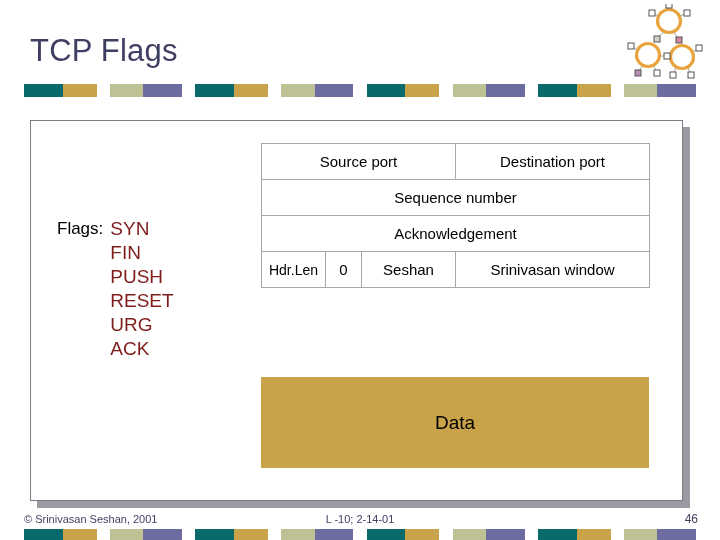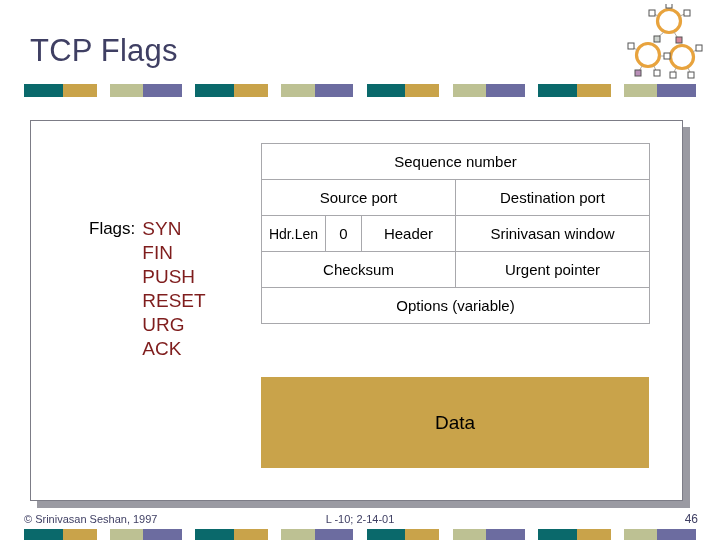--- a/index.html
+++ b/index.html
@@ -72,21 +72,20 @@
     left: 57px;
     top: 217px;
     display: flex;
     align-items: flex-start;
     gap: 7px;
   }
   .flags-label {
     font-size: 17px;
     color: #000;
     line-height: 24px;
-    margin-left: 32px;
   }
   .flags-list {
     display: flex;
     flex-direction: column;
     font-size: 19px;
     color: #7f1d1d;
   }
   .flags-list .flag-item { line-height: 24px; }
 
   
@@ -242,45 +241,41 @@
   <colgroup>
     <col style="width:64px">
       <col style="width:36px">
       <col style="width:94px">
     <col style="width:64px">
       <col style="width:36px">
       <col style="width:94px">
   </colgroup>
   <tbody>
     <tr>
-      <td colspan="6">Sequence number</td>
-    </tr>
-    <tr>
       <td colspan="3">Source port</td>
       <td colspan="3">Destination port</td>
     </tr>
     <tr>
+      <td colspan="6">Sequence number</td>
+    </tr>
+    <tr>
+      <td colspan="6">Acknowledgement</td>
+    </tr>
+    <tr>
       <td class="tight">Hdr.Len</td>
       <td class="zero">0</td>
-      <td>Header</td>
+      <td>Seshan</td>
       <td colspan="3">Srinivasan window</td>
-    </tr>
-    <tr>
-      <td colspan="3">Checksum</td>
-      <td colspan="3">Urgent pointer</td>
-    </tr>
-    <tr>
-      <td colspan="6">Options (variable)</td>
     </tr>
   </tbody>
 </table>
 
 <div class="data-block">Data</div>
 
-<div class="footer-left">© Srinivasan Seshan, 1997</div>
+<div class="footer-left">© Srinivasan Seshan, 2001</div>
 <div class="footer-center">L -10; 2-14-01</div>
 <div class="footer-right">46</div>
 
 <div class="colorbar bottom">
   <div class="seg teal" style="width:52px"></div>
   <div class="seg gold" style="width:46px"></div>
   <div class="seg gap" style="width:18px"></div>
   <div class="seg sage" style="width:45px"></div>
   <div class="seg purple" style="width:52px"></div>
   <div class="seg gap" style="width:18px"></div>

